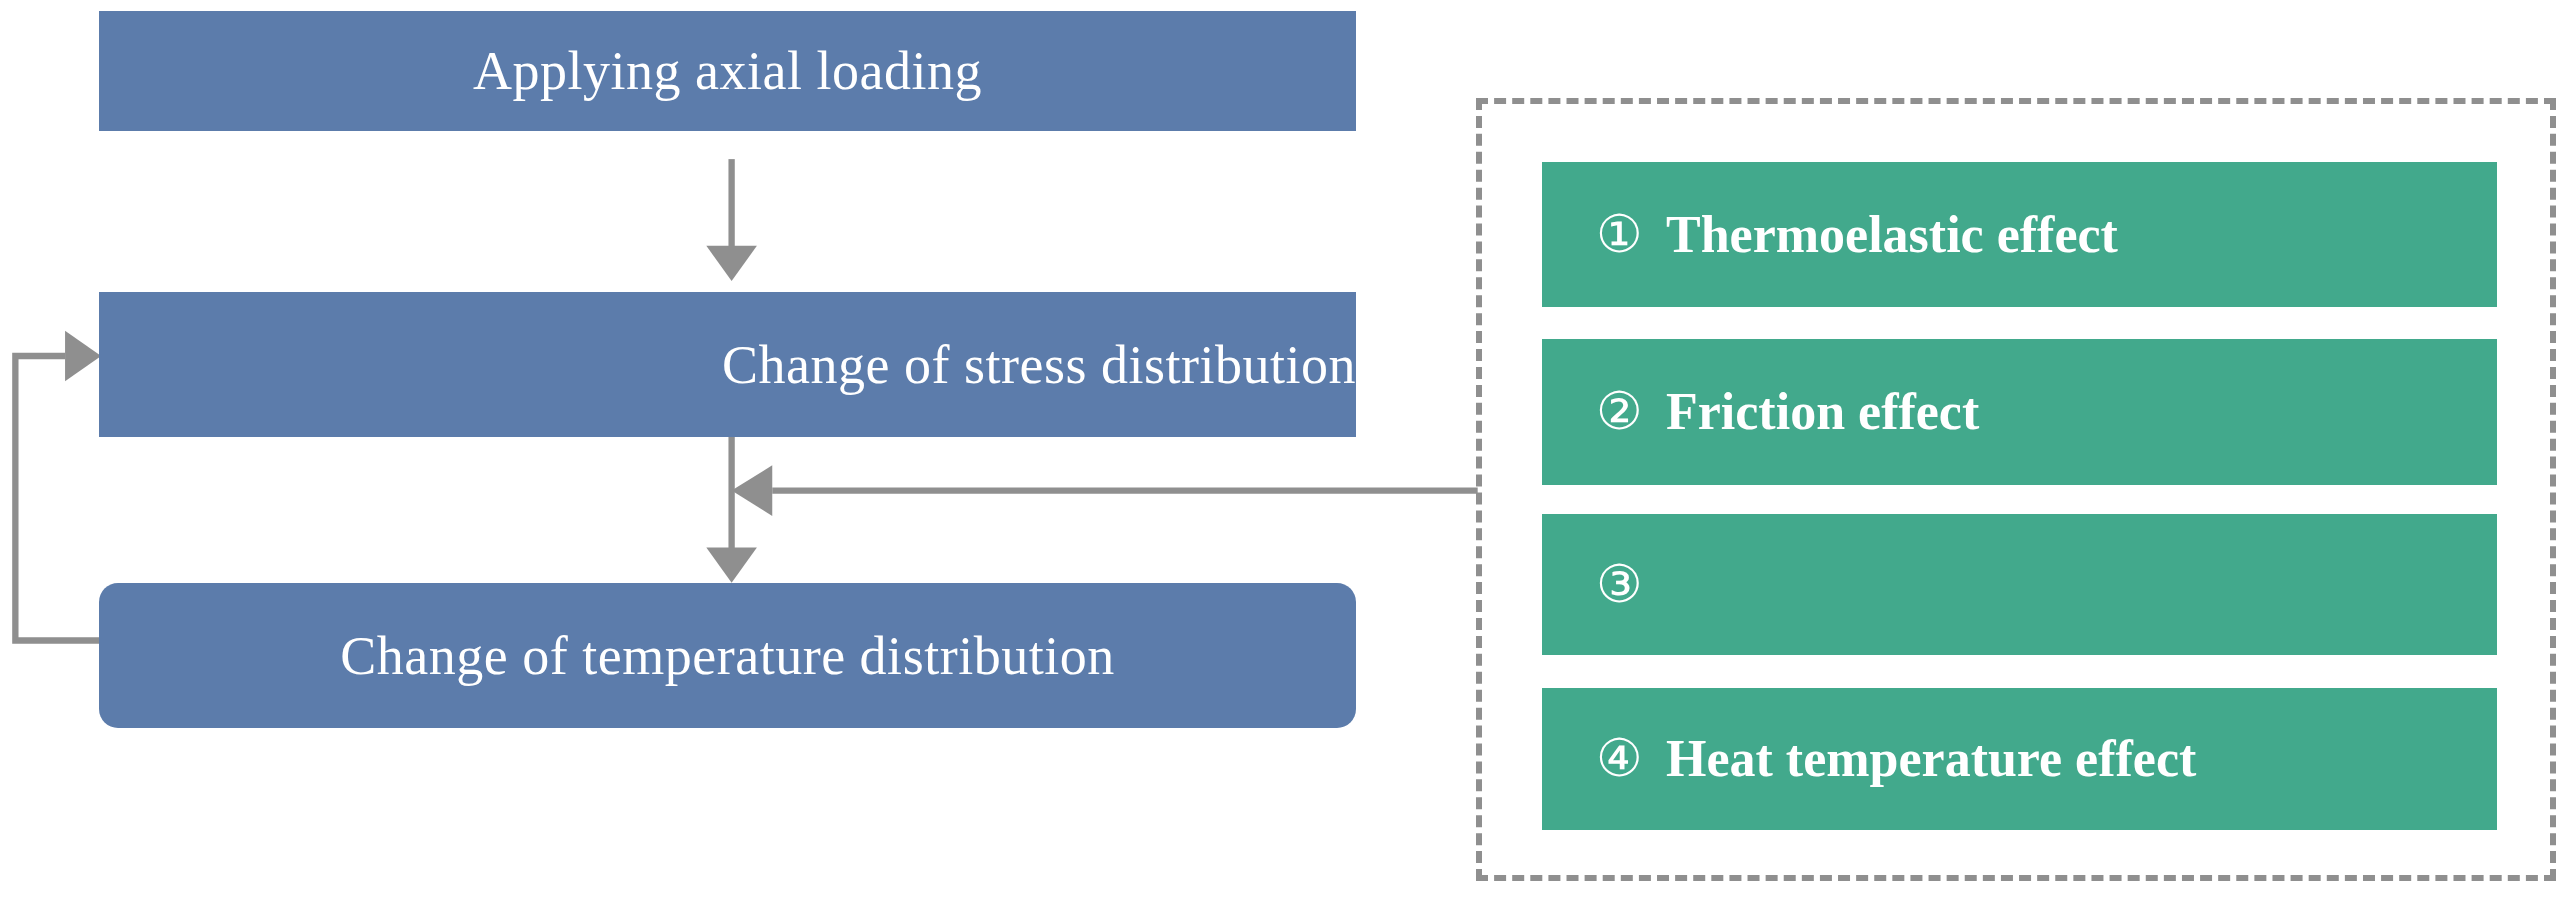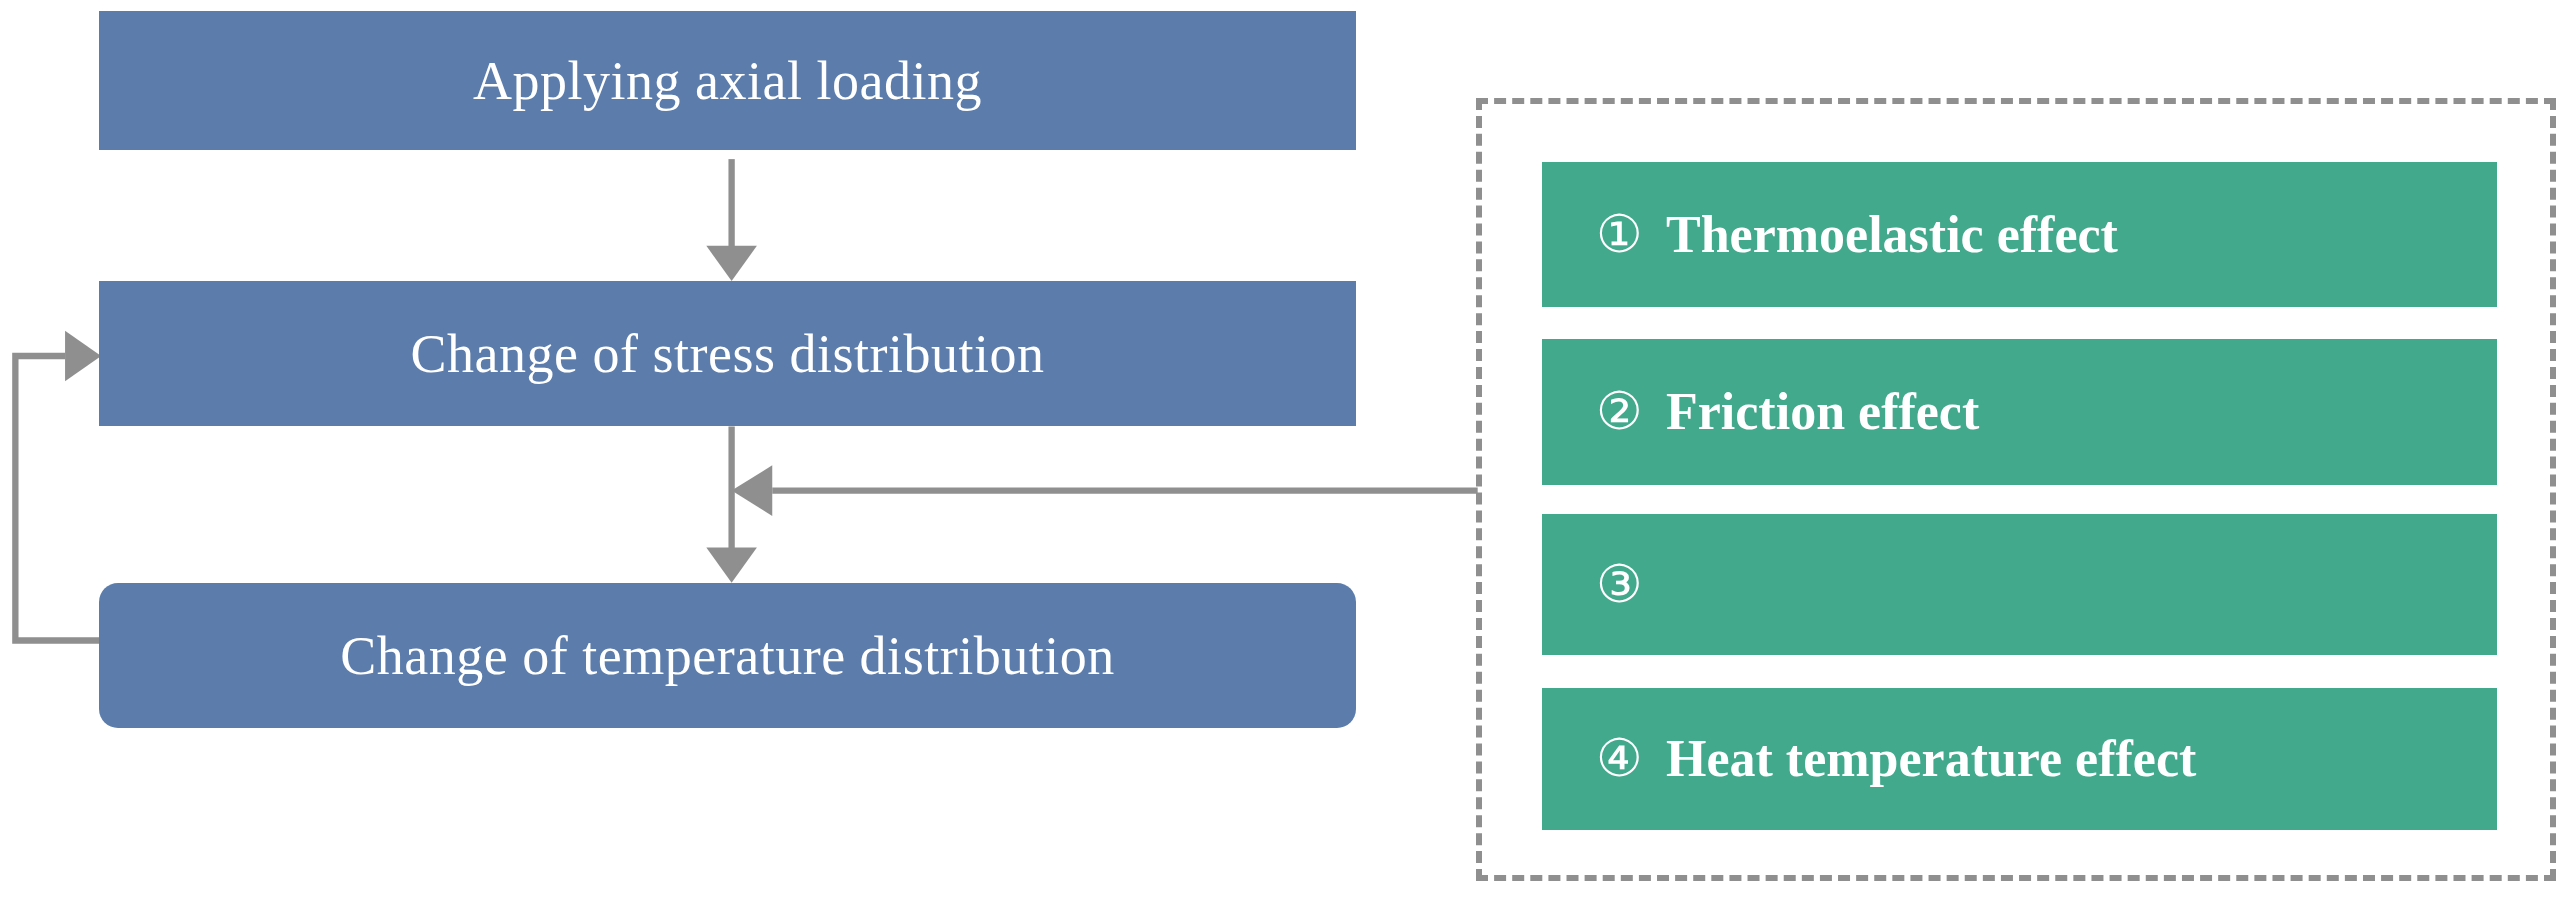--- a/index.html
+++ b/index.html
@@ -24,22 +24,22 @@
     background: #5C7CAB;
     display: flex;
     align-items: center;
     justify-content: center;
     color: #ffffff;
     font-size: 54px;
     line-height: 1;
     letter-spacing: 0.5px;
     box-sizing: border-box;
   }
-  #proc-1 { left: 99px; top: 11px;  width: 1257px; height: 139px; }
-  #proc-2 { left: 99px; top: 281px; width: 1257px; height: 145px; }
+  #proc-1 { left: 99px; top: 11px;  width: 1257px; height: 120px; }
+  #proc-2 { left: 99px; top: 292px; width: 1257px; height: 145px; justify-content: flex-end; }
   #proc-3 { left: 99px; top: 583px; width: 1257px; height: 145px; border-radius: 19px; }
 
   
   .effects-group {
     position: absolute;
     left: 1476px;
     top: 98px;
     width: 1080px;
     height: 783px;
     border: 6.3px dashed #8f8f8f;

